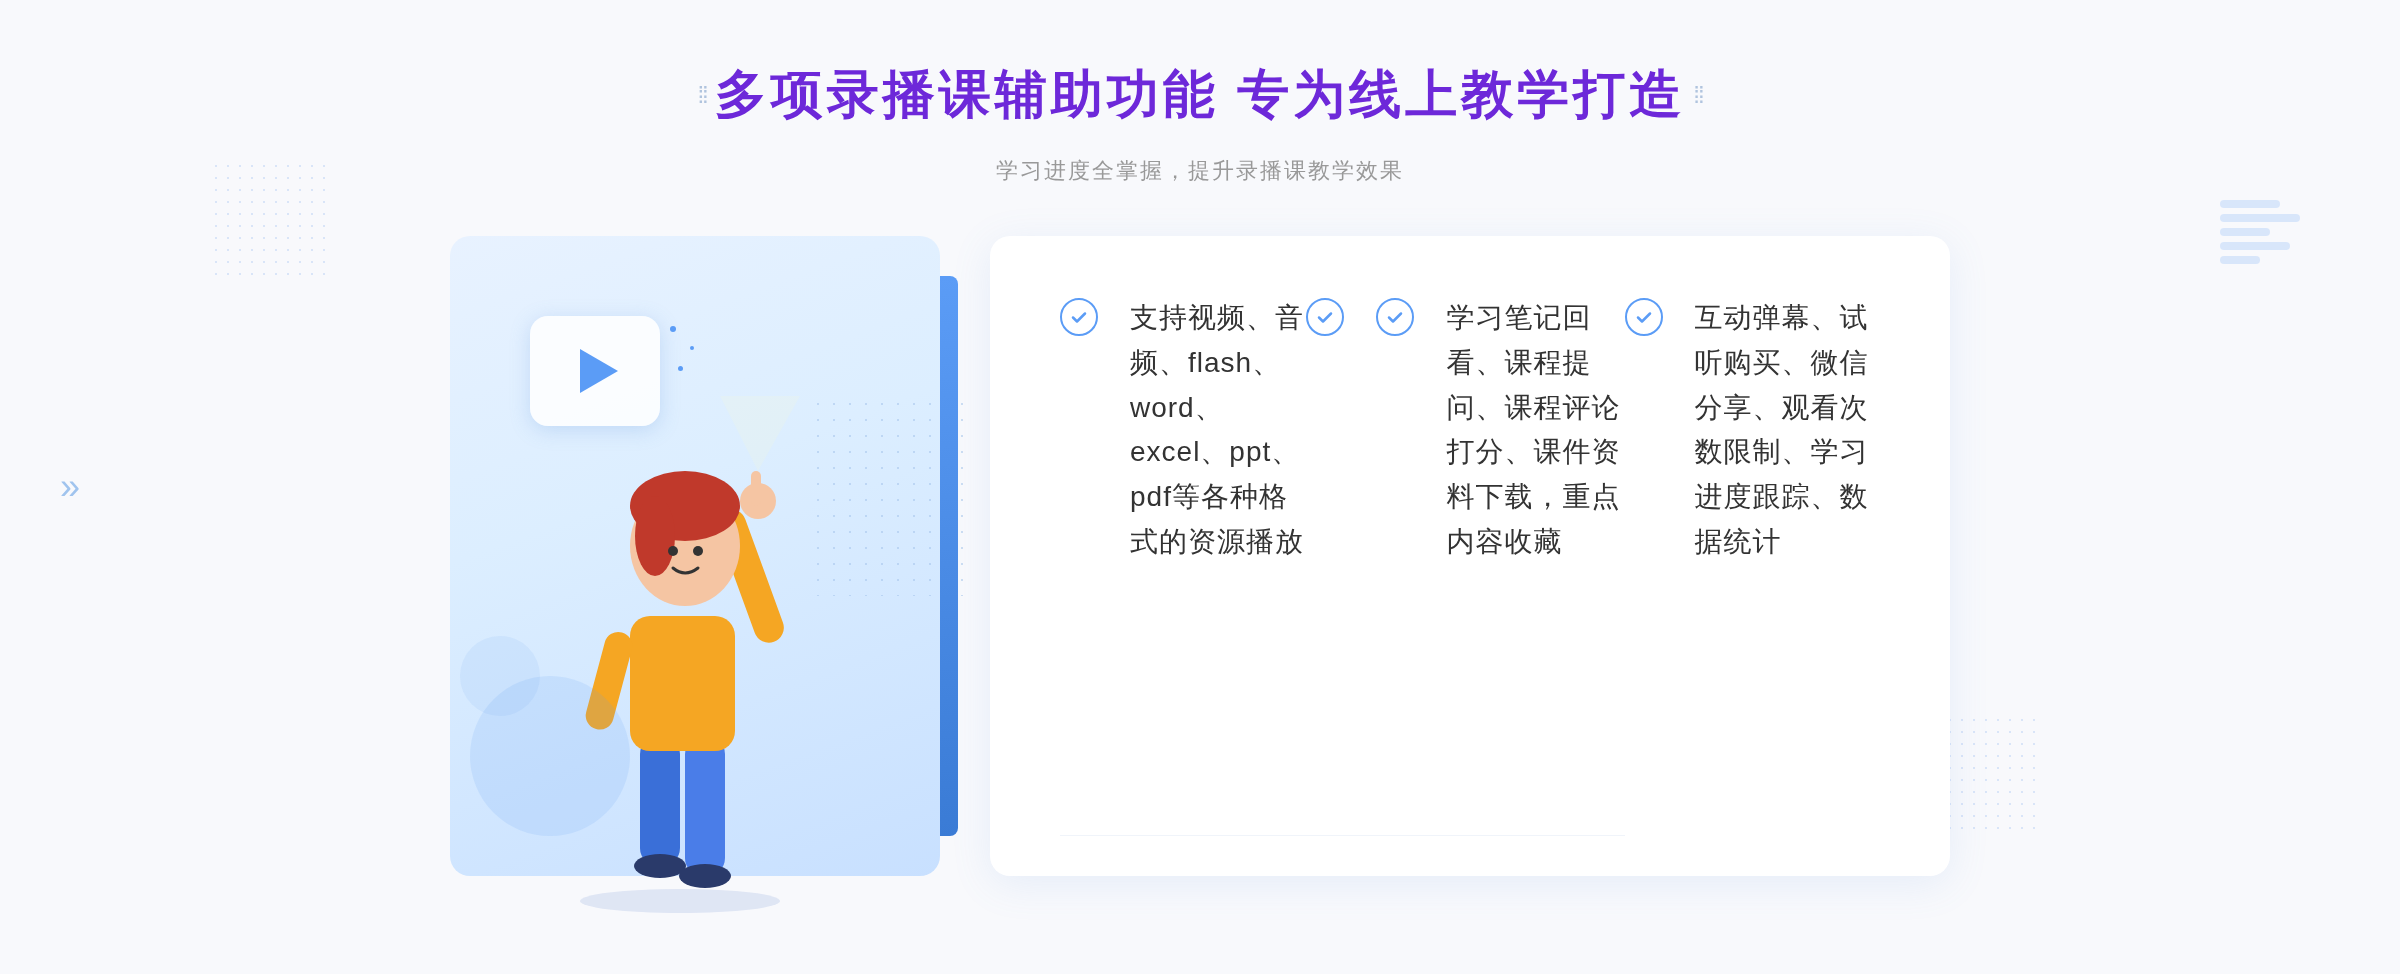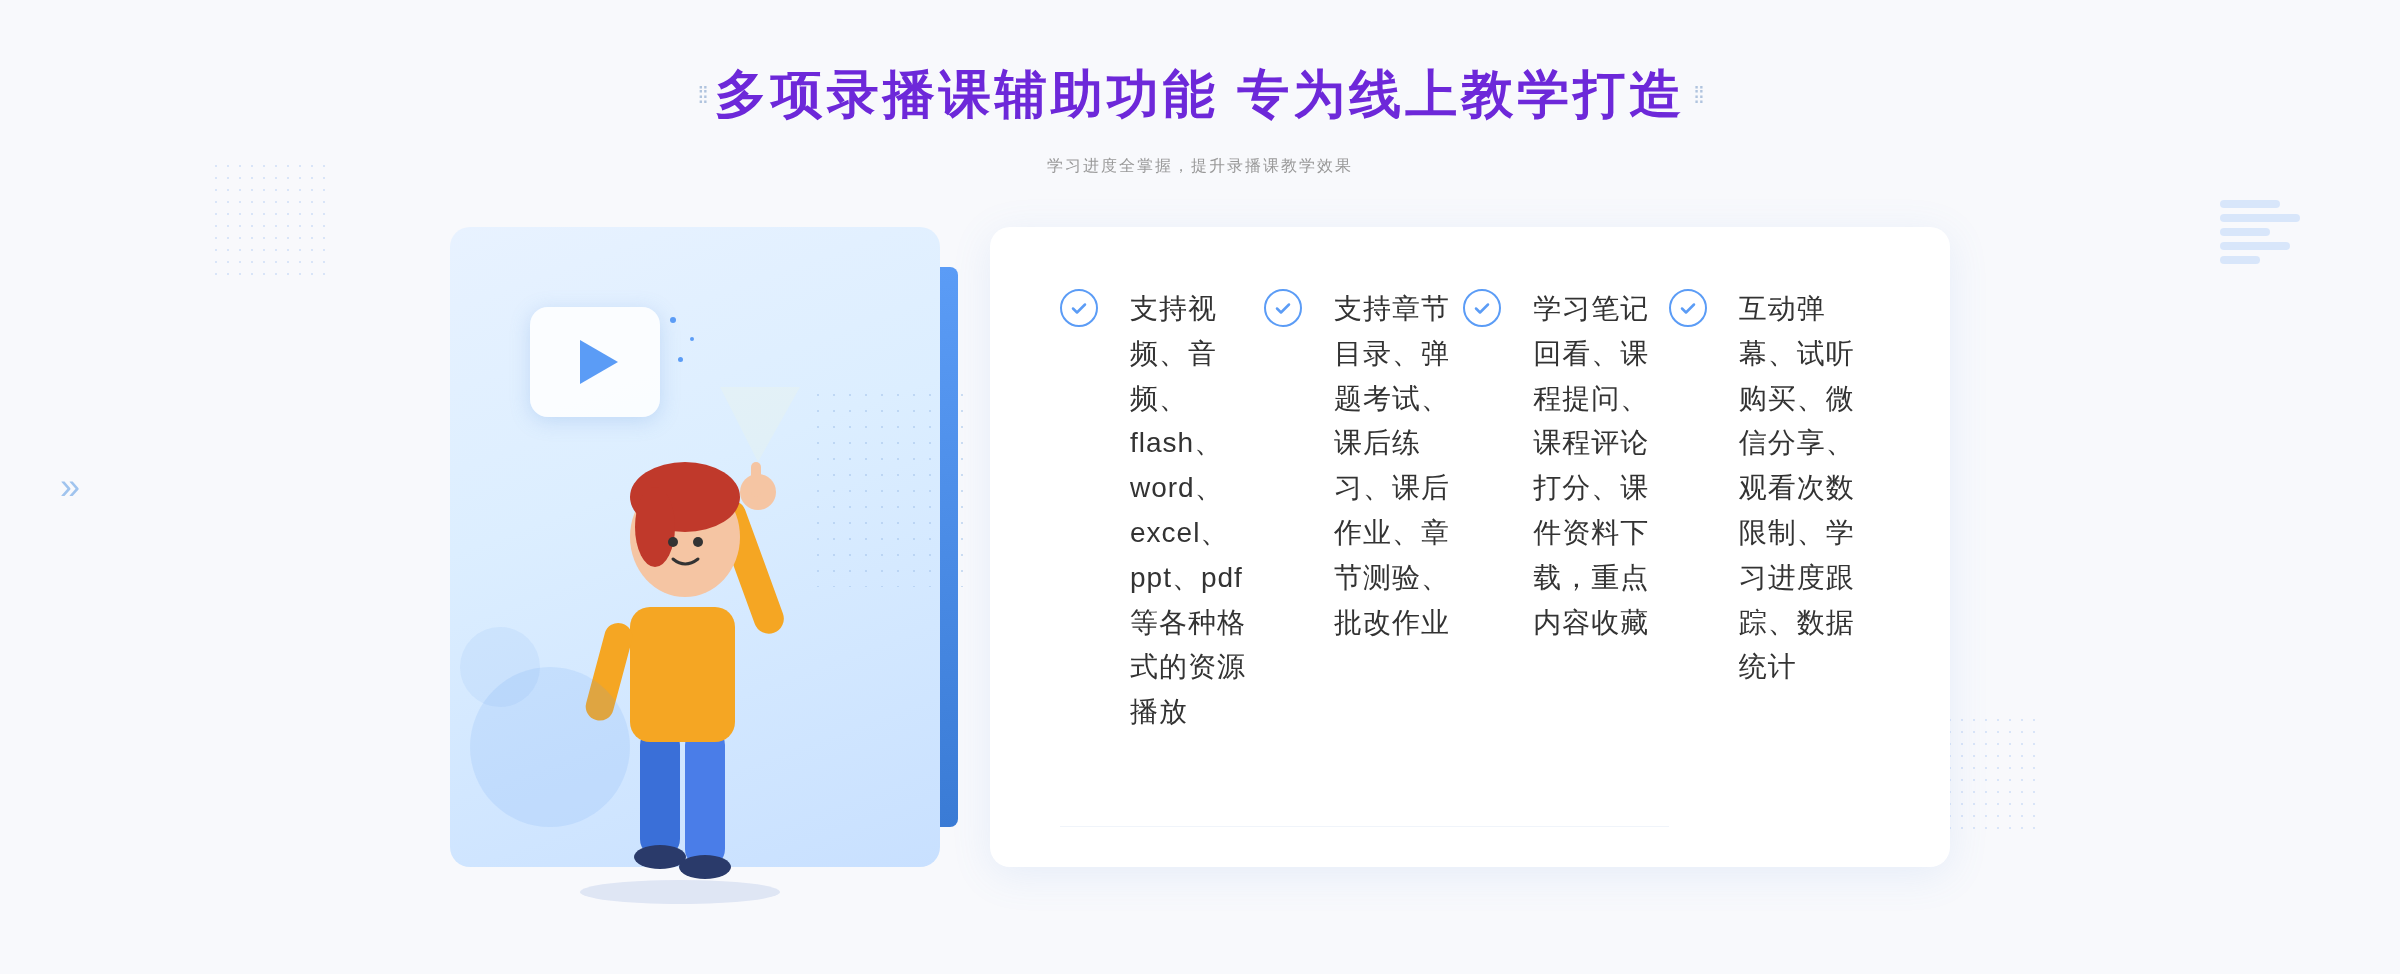--- a/index.html
+++ b/index.html
@@ -84,21 +84,21 @@
 
     .main-title {
       font-size: 52px;
       font-weight: 700;
       color: #6d28d9;
       letter-spacing: 4px;
       display: inline;
     }
 
     .subtitle {
-      font-size: 16px;
+      font-size: 22px;
       color: #999;
       margin-top: 16px;
       letter-spacing: 2px;
     }
 
     
     .content-area {
       display: flex;
       align-items: flex-start;
       width: 1500px;
@@ -358,21 +358,20 @@
       </div>
 
       <div class="feature-item">
         <div class="check-icon">
           <div class="check-circle">
             <svg width="22" height="22" viewBox="0 0 22 22" fill="none">
               <path d="M5 11.5L9 15.5L17 7.5" stroke="#5b9cf6" stroke-width="2.5" stroke-linecap="round" stroke-linejoin="round"></path>
             </svg>
           </div>
         </div>
-        <p class="feature-text">支持章节目录、弹题考试、课后练习、课后作业、章节测验、批改作业</p>
       </div>
 
       <div class="feature-item">
         <div class="check-icon">
           <div class="check-circle">
             <svg width="22" height="22" viewBox="0 0 22 22" fill="none">
               <path d="M5 11.5L9 15.5L17 7.5" stroke="#5b9cf6" stroke-width="2.5" stroke-linecap="round" stroke-linejoin="round"></path>
             </svg>
           </div>
         </div>

